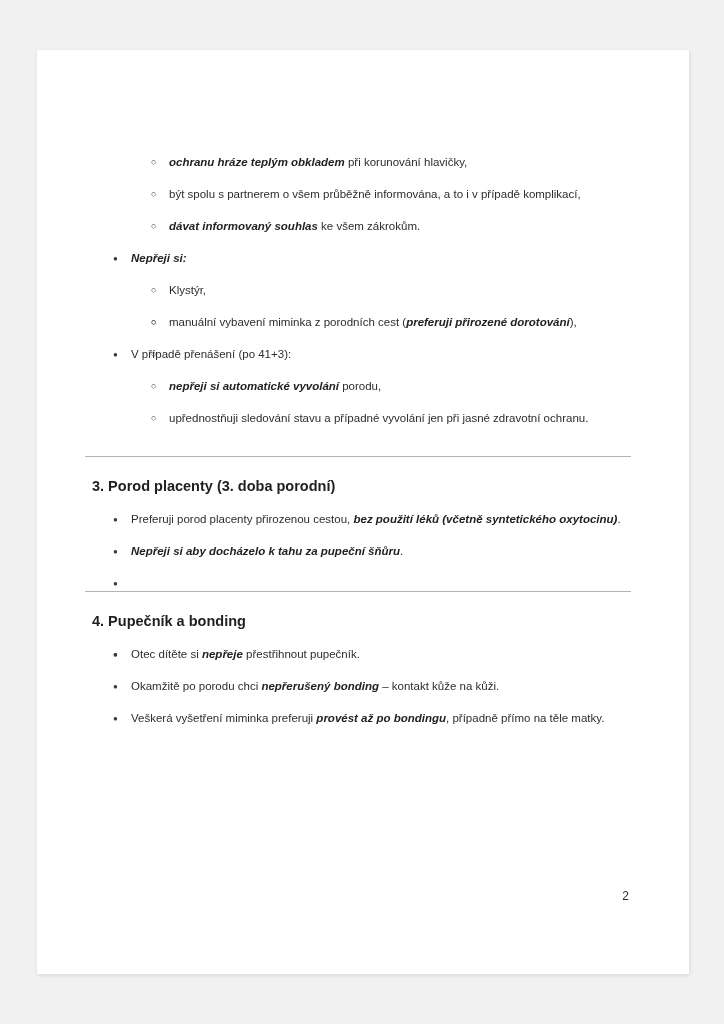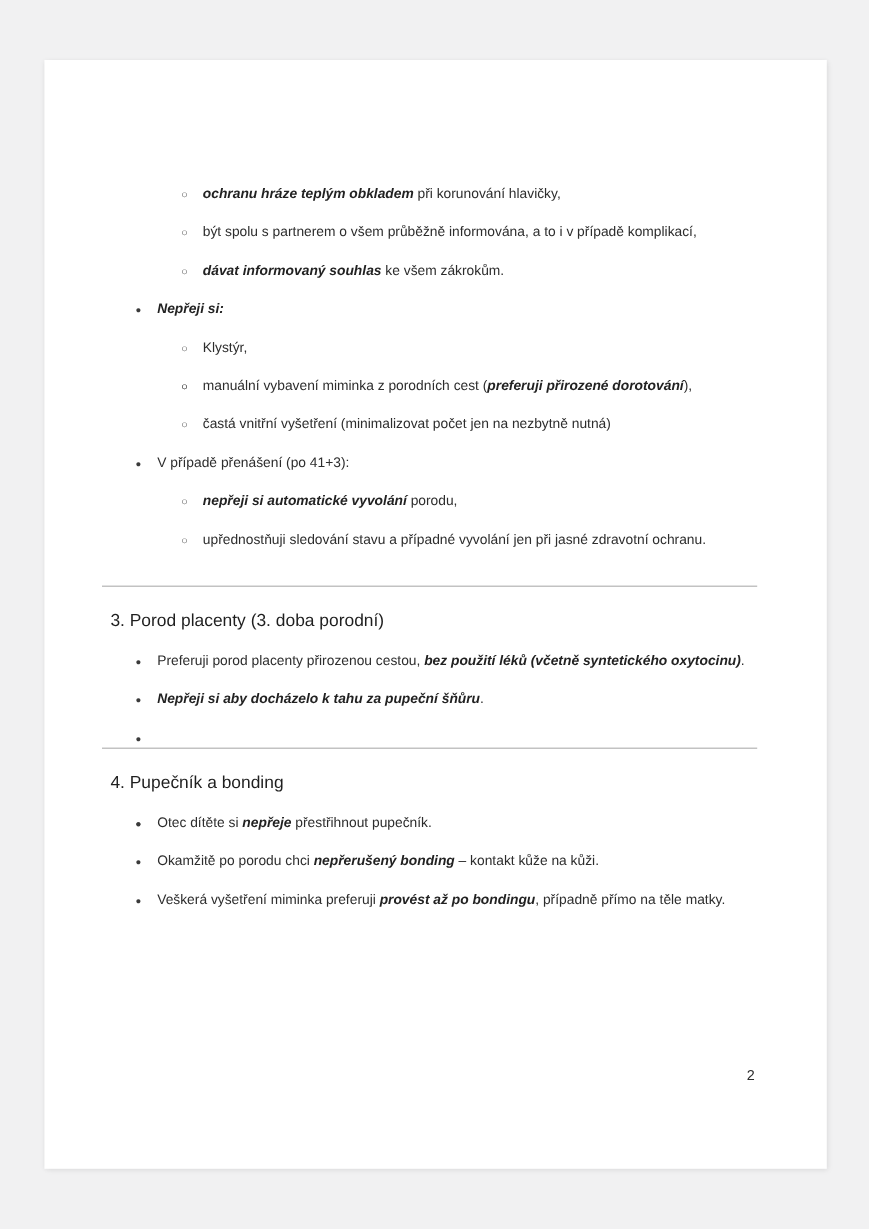--- a/index.html
+++ b/index.html
@@ -42,21 +42,21 @@
     top: 1px;
     line-height: 15px;
     color: #3a3a3a;
   }
   .mk1 { left: 21px; font-size: 8px; }
   .mk2 { left: 59px; font-size: 9px; }
   .b { font-weight: 700; color: #222; font-style: italic; }
   .heading {
     font-size: 14.5px;
     line-height: 18px;
-    font-weight: 400;
+    font-weight: 700;
     color: #1f1f1f;
     margin: 0 0 16px 0;
   }
   .divider {
     border: none;
     border-top: 1px solid #b3b3b3;
     width: 546px;
     margin: 30px 0 20px -7px;
   }
   .divider.d2 { margin-top: 32px; }
@@ -99,21 +99,20 @@
       </div>
       <div class="li l2">
         <span class="mk mk2">○</span>
       </div>
       <div class="li l2">
         <span class="mk mk2">○</span>
         <span><span>manuální vybavení miminka z porodních cest (</span><span class="b">preferuji přirozené dorotování</span><span>),</span></span>
       </div>
       <div class="li l2">
         <span class="mk mk2">○</span>
-        <span><span>častá vnitřní vyšetření (minimalizovat počet jen na nezbytně nutná)</span></span>
       </div>
 
       <div class="li l1">
         <span class="mk mk1">●</span>
         <span><span>V případě přenášení (po 41+3):</span></span>
       </div>
       <div class="li l2">
         <span class="mk mk2">○</span>
         <span><span class="b">nepřeji si automatické vyvolání</span><span> porodu,</span></span>
       </div>

